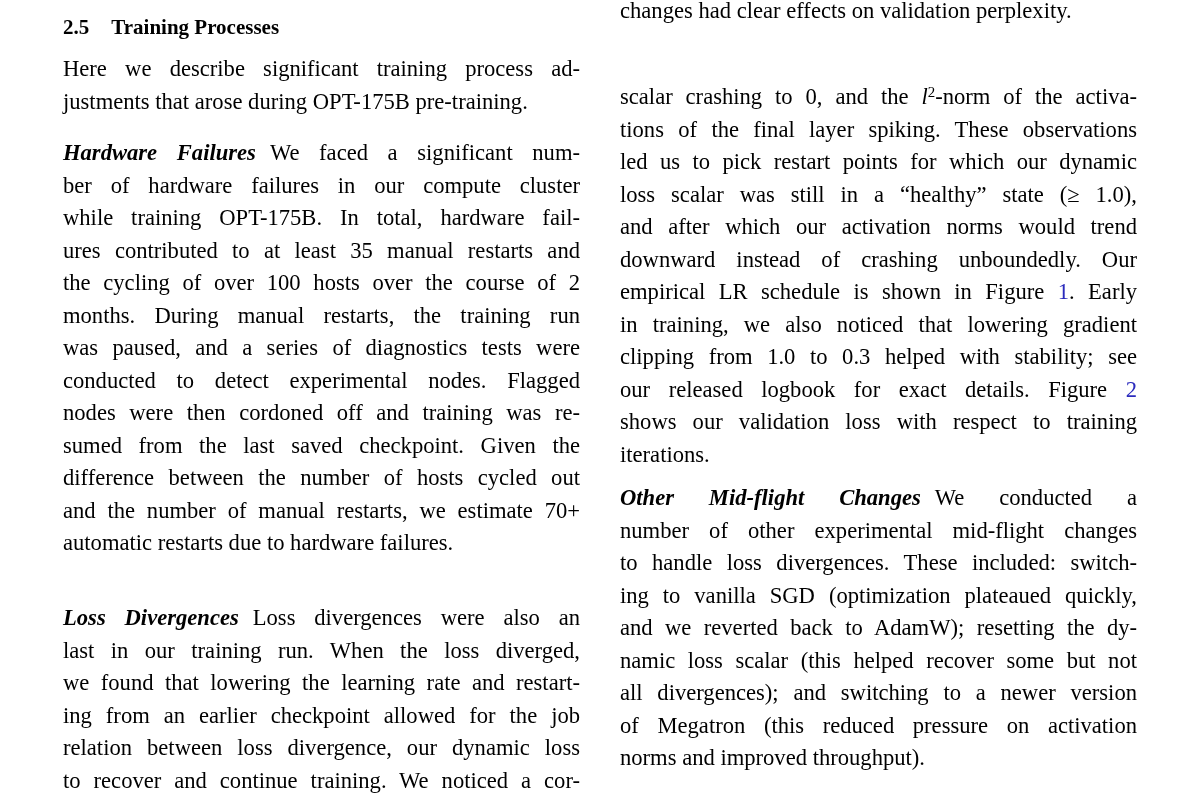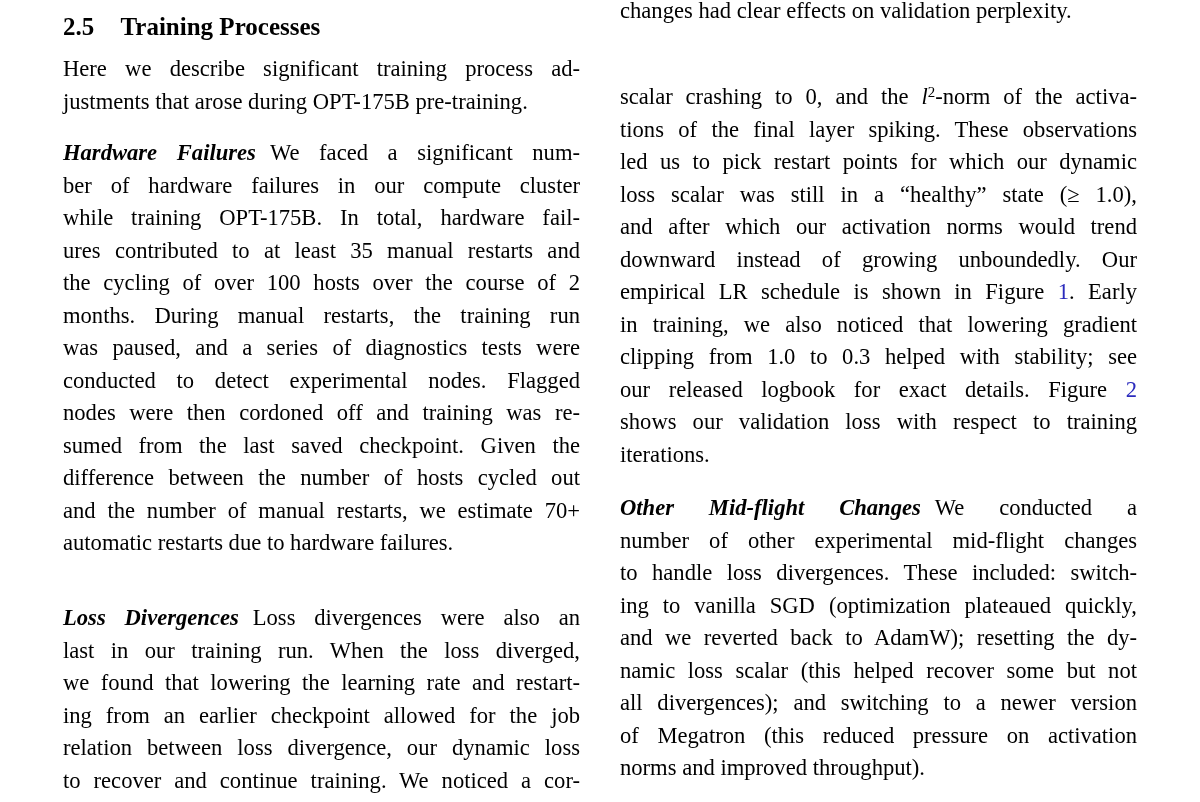--- a/index.html
+++ b/index.html
@@ -10,21 +10,21 @@
     background: #ffffff;
     color: #000000;
     font-family: "Liberation Serif", "DejaVu Serif", serif;
     overflow: hidden;
   }
   .col { position: absolute; top: 0; height: 802px; }
   .col-left  { left: 63px;  width: 517px; }
   .col-right { left: 620px; width: 517px; }
   .heading {
     position: absolute; left: 0; right: 0; margin: 0;
-    font-size: 25px; font-weight: bold; line-height: 30px;
+    font-size: 21px; font-weight: bold; line-height: 30px;
     white-space: nowrap;
   }
   .secnum { margin-right: 1.05em; }
   .para { position: absolute; left: 0; right: 0; }
   .line {
     font-size: 22.6px;
     line-height: 32.5px;
     text-align: justify;
     text-align-last: justify;
   }
@@ -76,29 +76,29 @@
   <div class="col col-right">
     <div class="para" style="top:-5px">
         <div class="line end"><span>changes had clear effects on validation perplexity.</span></div>
       </div>
     <div class="para" style="top:76px">
         <div class="line"><span>scalar crashing to 0, and the </span><span class="i">l</span><span class="sup">2</span><span>-norm of the activa-</span></div>
         <div class="line"><span>tions of the final layer spiking. These observations</span></div>
         <div class="line"><span>led us to pick restart points for which our dynamic</span></div>
         <div class="line"><span>loss scalar was still in a “healthy” state (≥ 1.0),</span></div>
         <div class="line"><span>and after which our activation norms would trend</span></div>
-        <div class="line"><span>downward instead of growing unboundedly. Our</span></div>
+        <div class="line"><span>downward instead of crashing unboundedly. Our</span></div>
         <div class="line"><span>empirical LR schedule is shown in Figure </span><span class="link" style="color: rgb(43, 43, 189);">1</span><span>. Early</span></div>
         <div class="line"><span>in training, we also noticed that lowering gradient</span></div>
         <div class="line"><span>clipping from 1.0 to 0.3 helped with stability; see</span></div>
         <div class="line"><span>our released logbook for exact details. Figure </span><span class="link" style="color: rgb(43, 43, 189);">2</span></div>
         <div class="line"><span>shows our validation loss with respect to training</span></div>
         <div class="line end"><span>iterations.</span></div>
       </div>
-    <div class="para" style="top:492px">
+    <div class="para" style="top:482px">
         <div class="line"><span class="b gap">Other Mid-flight Changes</span><span>We conducted a</span></div>
         <div class="line"><span>number of other experimental mid-flight changes</span></div>
         <div class="line"><span>to handle loss divergences. These included: switch-</span></div>
         <div class="line"><span>ing to vanilla SGD (optimization plateaued quickly,</span></div>
         <div class="line"><span>and we reverted back to AdamW); resetting the dy-</span></div>
         <div class="line"><span>namic loss scalar (this helped recover some but not</span></div>
         <div class="line"><span>all divergences); and switching to a newer version</span></div>
         <div class="line"><span>of Megatron (this reduced pressure on activation</span></div>
         <div class="line end"><span>norms and improved throughput).</span></div>
       </div>

